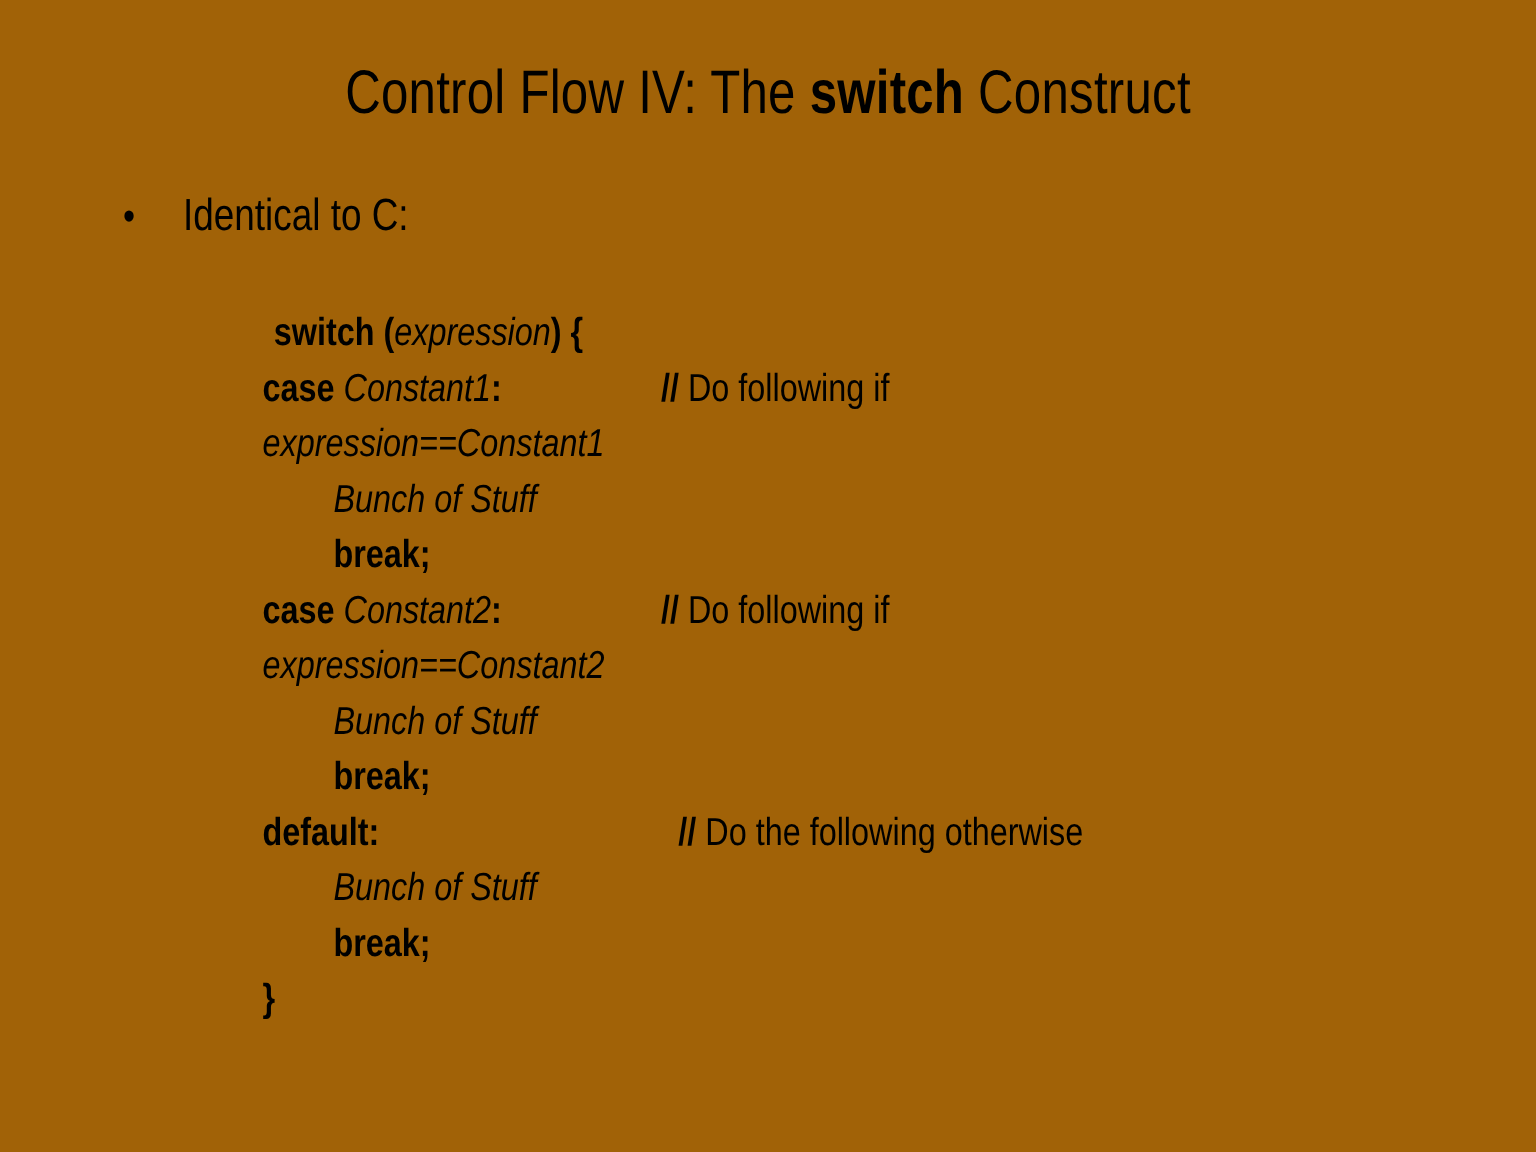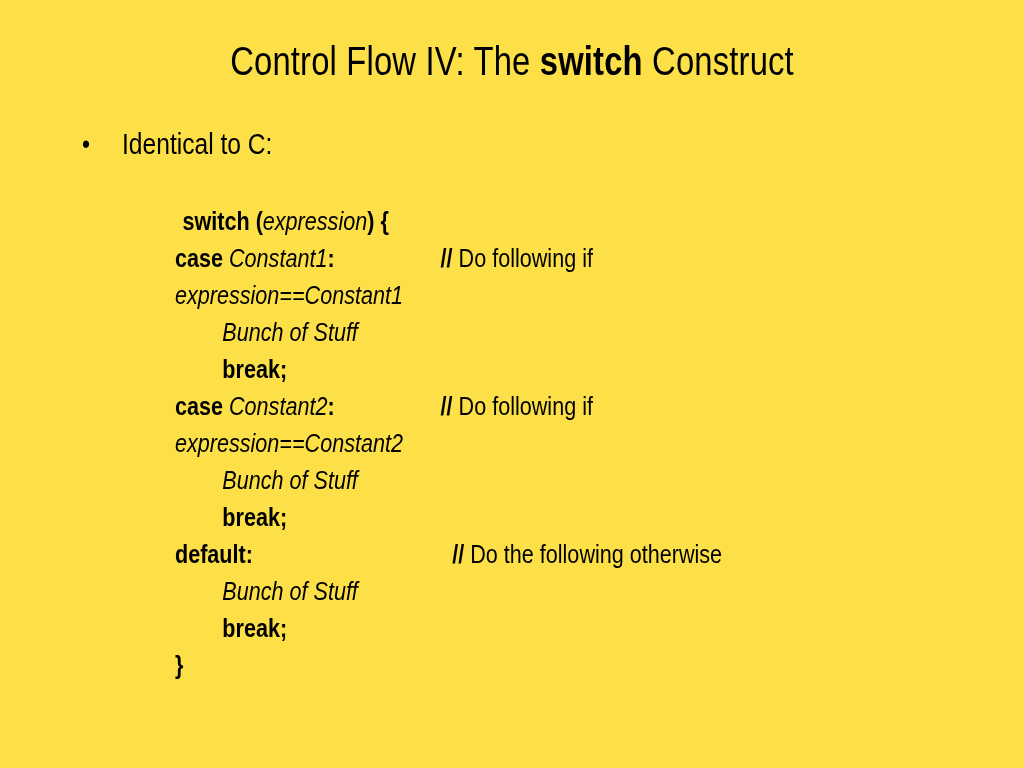--- a/index.html
+++ b/index.html
@@ -14,21 +14,21 @@
     color: #000000;
     overflow: hidden;
     position: relative;
   }
 
   .slide {
     position: absolute;
     inset: 0;
     width: 1024px;
     height: 768px;
-    background: #fde047;
+    background: #a16207;
   }
 
   
   .slide-title {
     position: absolute;
     left: 0;
     top: 36px;
     width: 1024px;
     text-align: center;
     font-size: 41px;

